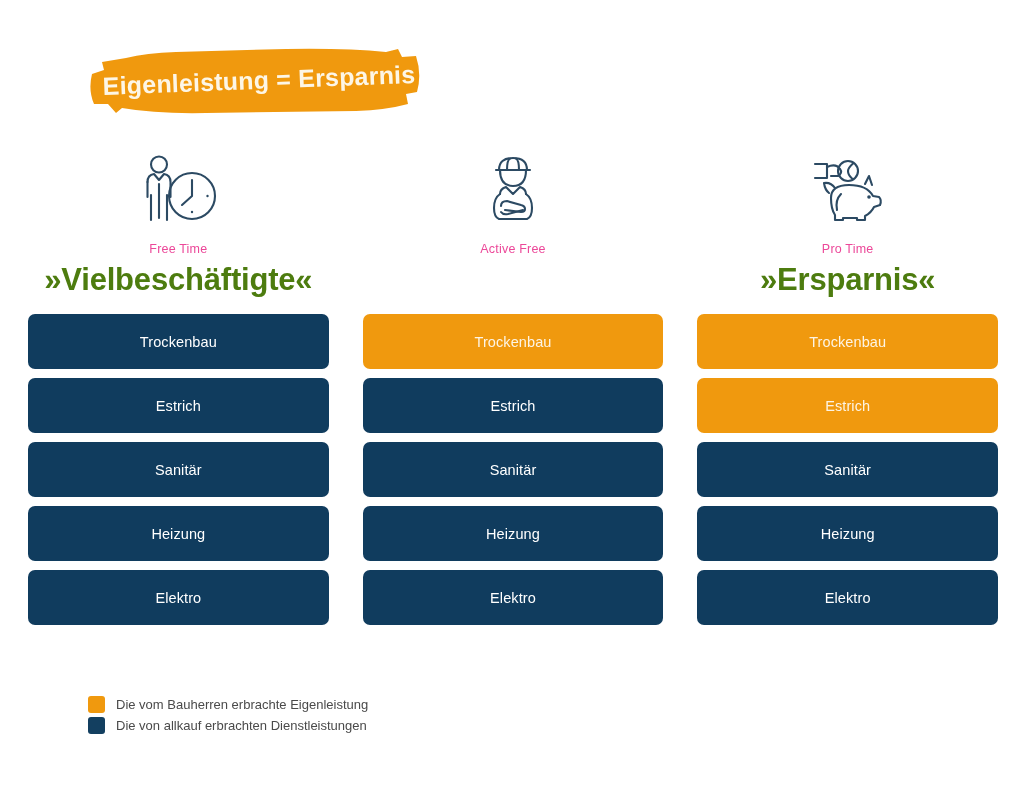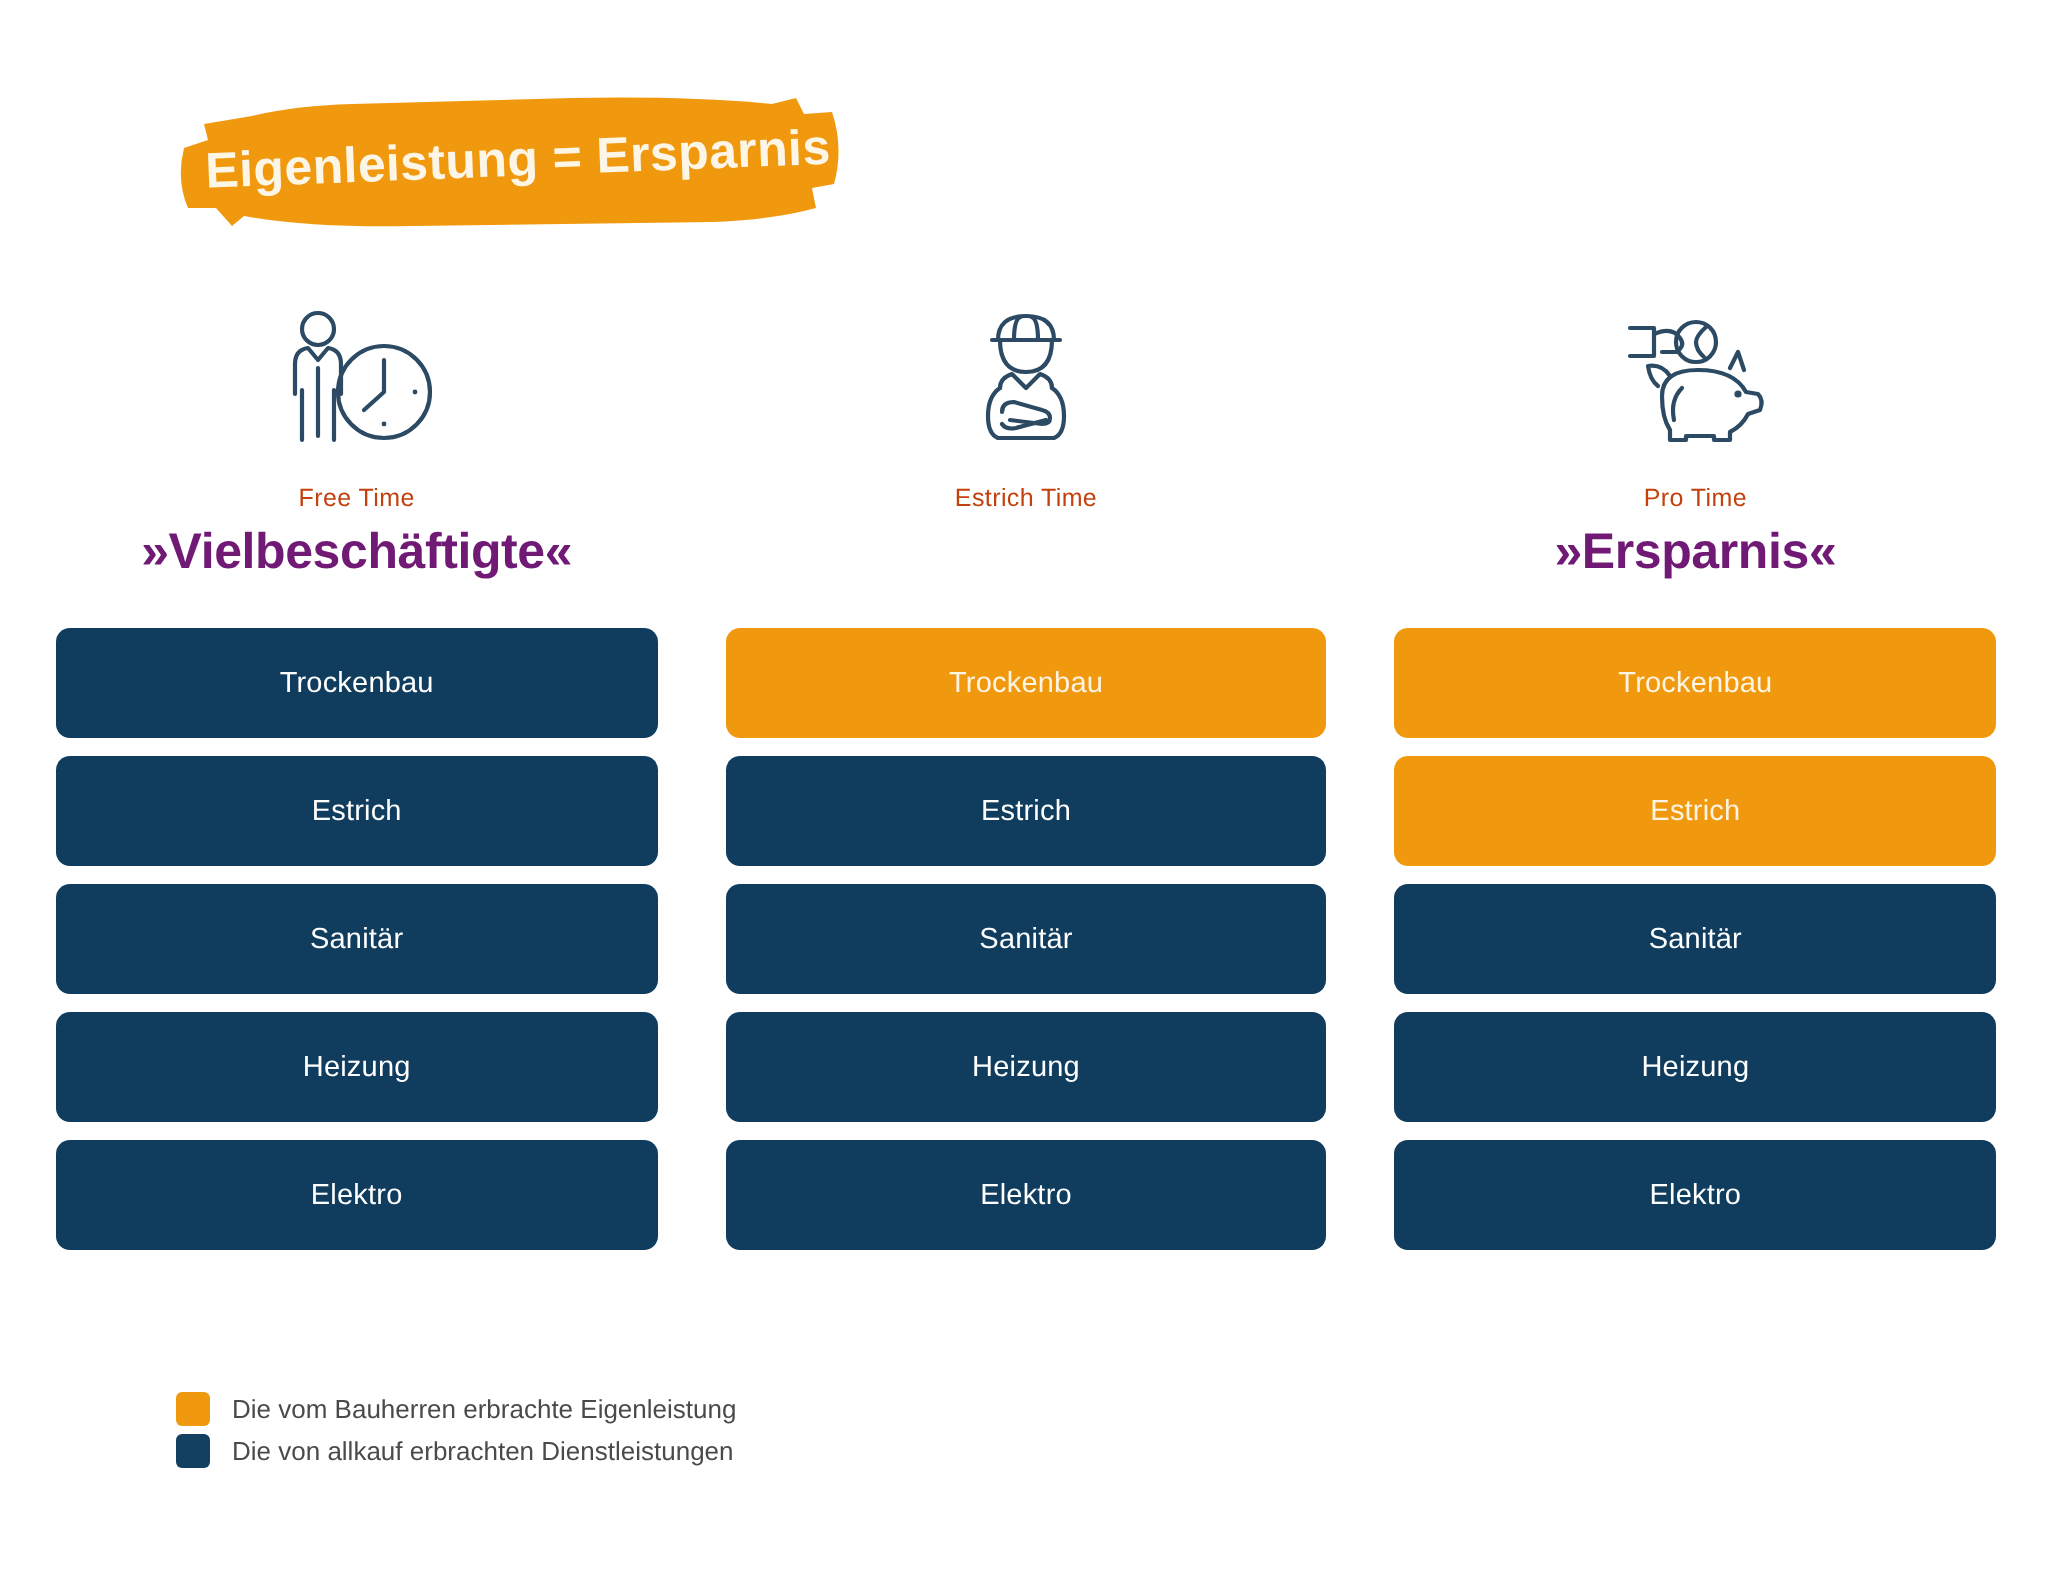--- a/index.html
+++ b/index.html
@@ -70,28 +70,28 @@
     display: flex;
     align-items: center;
     justify-content: center;
   }
   .col-icon svg {
     display: block;
   }
   .col-eyebrow {
     margin-top: 18px;
     font-size: 12.5px;
-    color: #c2410c;
+    color: #ec4899;
     letter-spacing: 0.2px;
   }
   .col-title {
     margin-top: 6px;
-    font-size: 25px;
+    font-size: 31px;
     font-weight: bold;
-    color: #701a75;
+    color: #4d7c0f;
     letter-spacing: -0.2px;
     white-space: nowrap;
   }
 
   
   .bars {
     position: absolute;
     left: 28px;
     top: 314px;
     width: 970px;
@@ -182,21 +182,21 @@
         <path d="M22,18 Q22,6 36,6 Q50,6 50,18"></path>
         <path d="M19,18 L53,18"></path>
         <path d="M30,18 Q30,8 33,6.6 M42,18 Q42,8 39,6.6"></path>
         <path d="M23,18 Q23,34 36,34 Q49,34 49,18"></path>
         <path d="M23,42 Q23,37 29,35 L36,42 L43,35 Q49,37 49,42"></path>
         <path d="M23,42 Q17,46 17,56 Q17,65 22,67 L50,67 Q55,65 55,56 Q55,46 49,42"></path>
         <path d="M24,54 Q24,49 30,49 L44,53 Q48,54 48,57 Q48,60 44,60 L28,58"></path>
         <path d="M24,60 Q26,63 31,62 L46,58"></path>
       </svg>
     </div>
-    <div class="col-eyebrow">Estrich Time</div>
+    <div class="col-eyebrow">Active Free</div>
   </div>
 
   <div class="column">
     <div class="col-icon">
       <svg width="82" height="72" viewBox="0 0 82 72" fill="none" stroke="#2c4a63" stroke-width="2.1" stroke-linecap="round" stroke-linejoin="round">
         <path d="M8,12 L20,12 L20,26 L8,26"></path>
         <path d="M20,15 Q29,11 33,17 Q36,21 31,24 L24,24"></path>
         <circle cx="41" cy="19" r="10"></circle>
         <path d="M46,11.5 Q41,16 41,19 Q41,23 45,26.5"></path>
         <path d="M28,36 Q24,30 17,31 Q18,38 22,41"></path>

